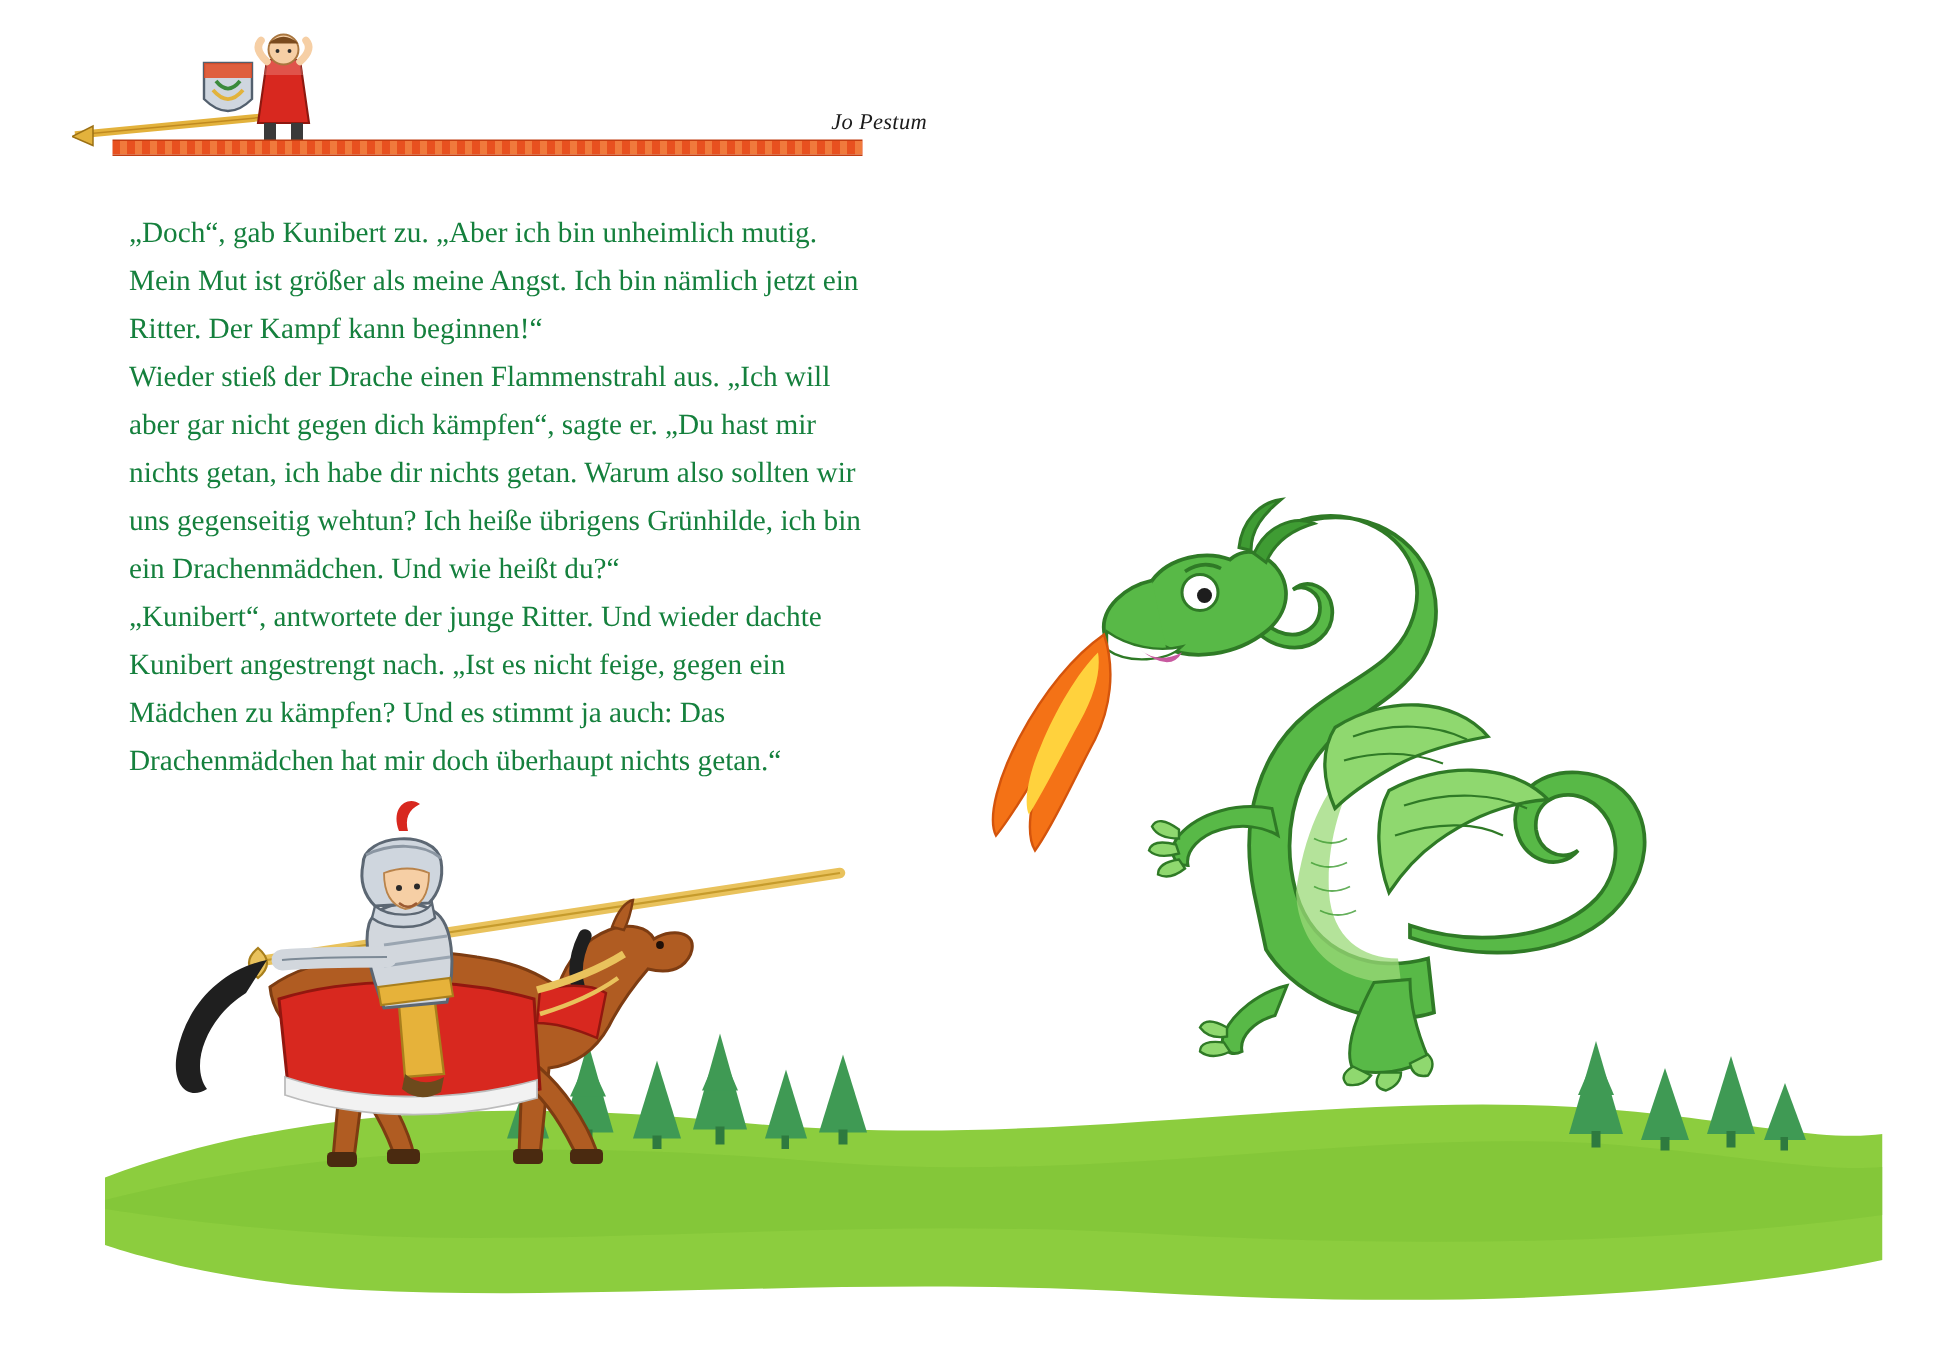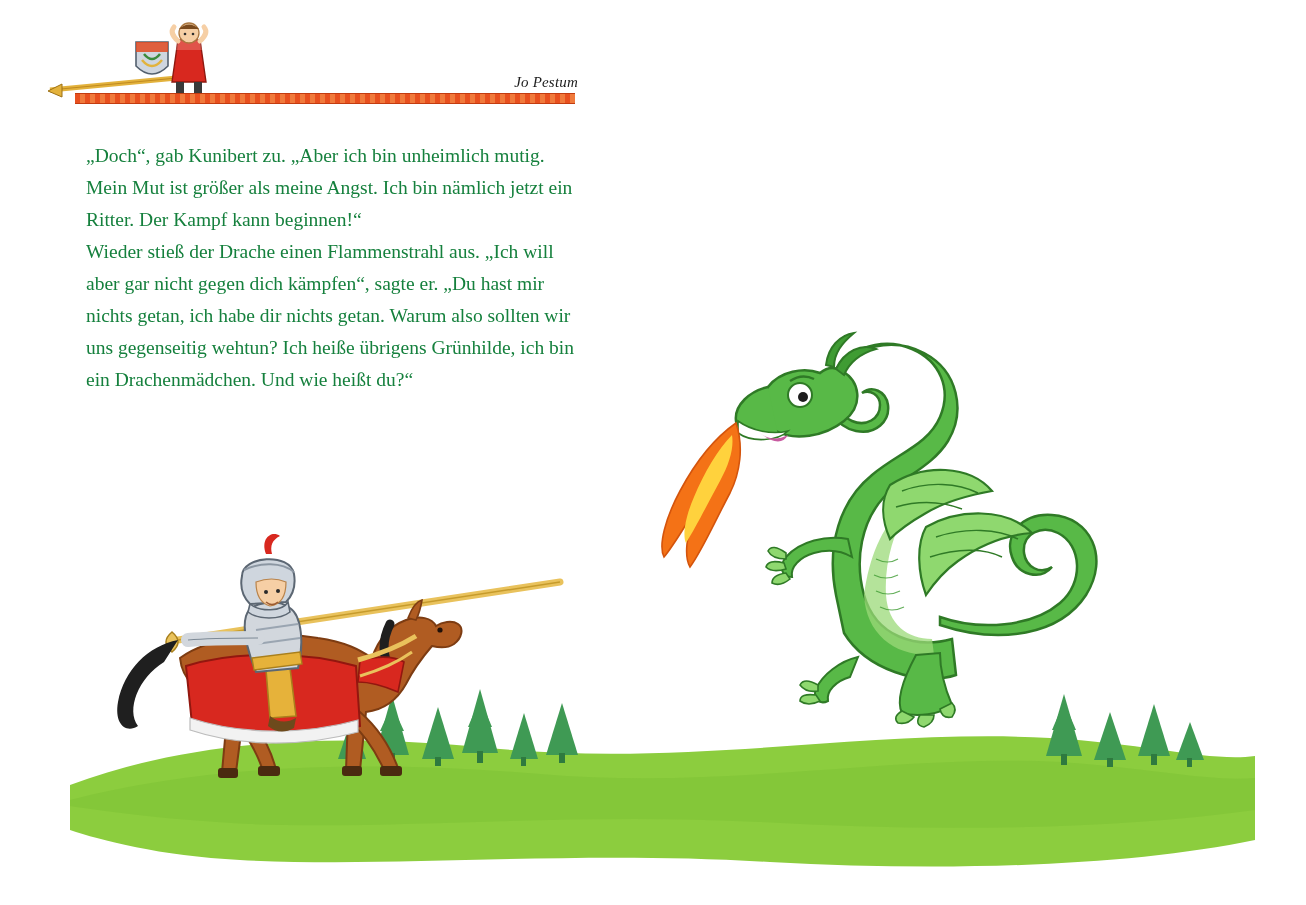--- a/index.html
+++ b/index.html
@@ -19,21 +19,21 @@
     width: 1306px;
     height: 905px;
     background: #ffffff;
   }
   .page {
     position: absolute;
     top: 0;
     height: 905px;
     width: 653px;
   }
-  .page-left  { left: 0; }
+  .page-left  { left: 0; padding-left: 40px; }
   .page-right { left: 653px; }
 
   
   .runhead {
     position: absolute;
     top: 74px;
     font-family: "Liberation Serif", serif;
     font-style: italic;
     font-size: 15px;
     color: #1c1c1c;
@@ -136,20 +136,21 @@
         <rect x="28" y="62" width="8" height="12" fill="#3a3a3a"></rect>
       </g>
     </svg>
 
     <div class="runhead runhead-left">Jo Pestum</div>
     <div class="headrule headrule-left"></div>
 
     <div class="textblock textblock-left">
       <p>„Doch“, gab Kunibert zu. „Aber ich bin unheimlich mutig. Mein Mut ist größer als meine Angst. Ich bin nämlich jetzt ein Ritter. Der Kampf kann beginnen!“</p>
       <p>Wieder stieß der Drache einen Flammenstrahl aus. „Ich will aber gar nicht gegen dich kämpfen“, sagte er. „Du hast mir nichts getan, ich habe dir nichts getan. Warum also sollten wir uns gegenseitig wehtun? Ich heiße übrigens Grünhilde, ich bin ein Drachenmädchen. Und wie heißt du?“</p>
+      <p>„Kunibert“, antwortete der junge Ritter. Und wieder dachte Kunibert angestrengt nach. „Ist es nicht feige, gegen ein Mädchen zu kämpfen? Und es stimmt ja auch: Das Drachenmädchen hat mir doch überhaupt nichts getan.“</p>
     </div>
   </div>
 
   <div class="page page-right">
 
     
 
     
     
 

